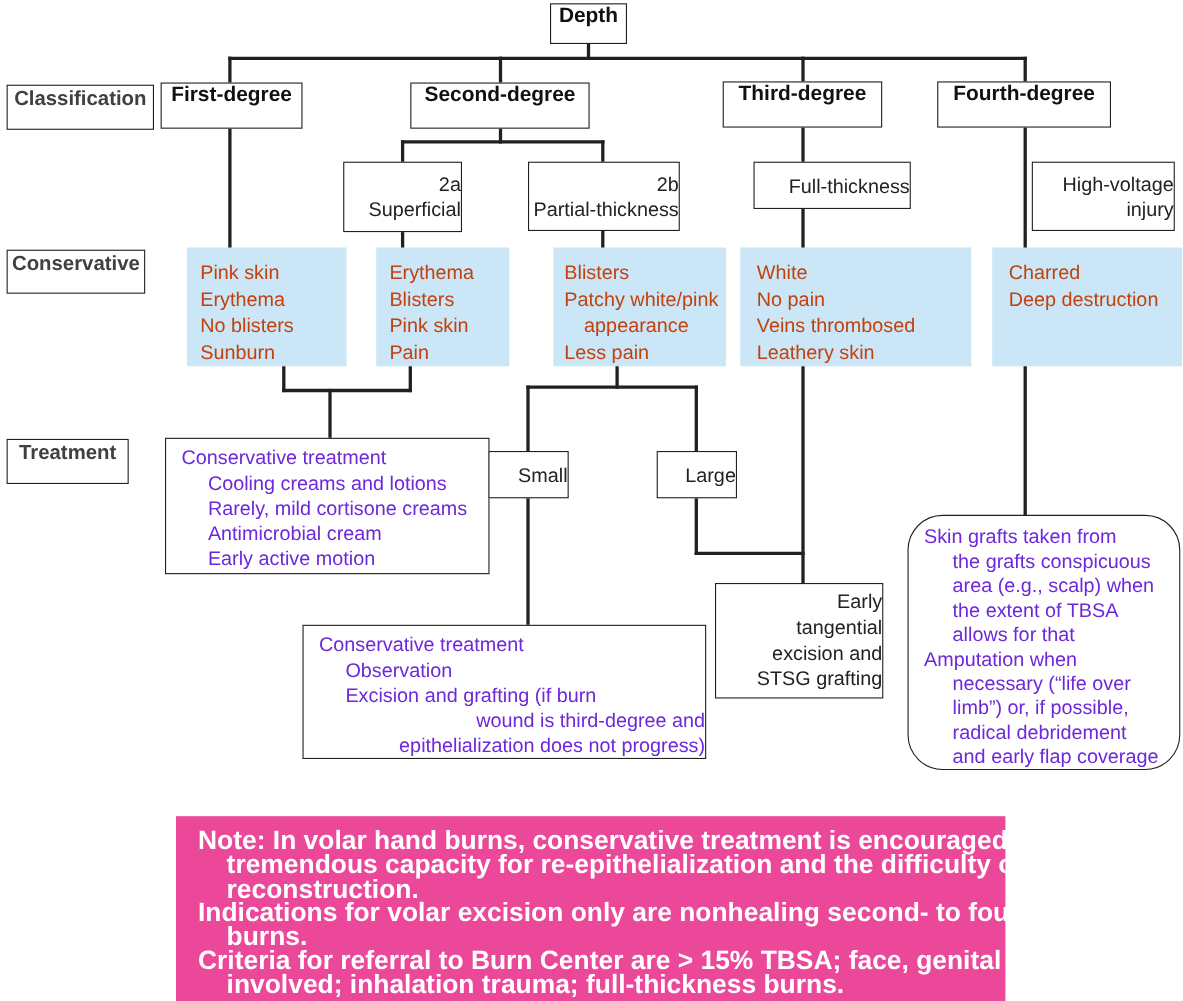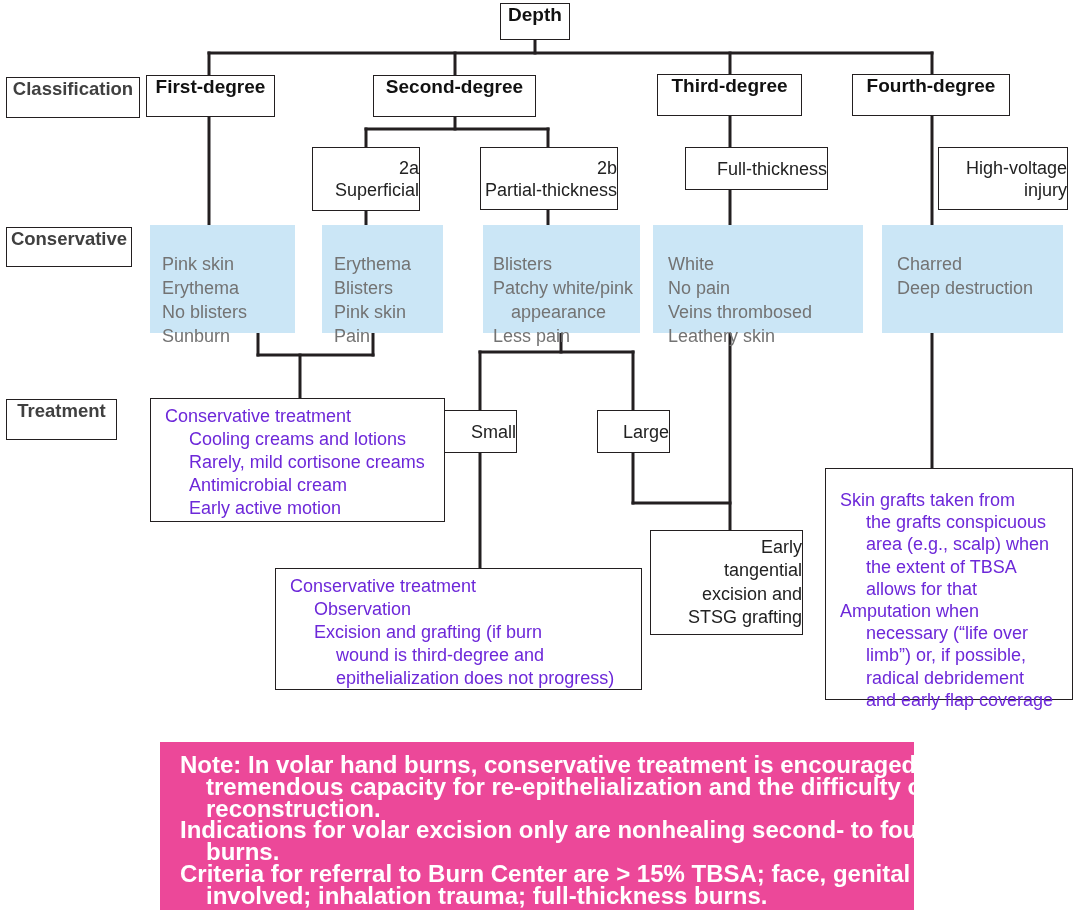--- a/index.html
+++ b/index.html
@@ -6,28 +6,28 @@
   html,body{margin:0;padding:0;background:#ffffff;}
   .canvas{
     position:relative;width:1075px;height:910px;background:#ffffff;
     font-family:"Liberation Sans","DejaVu Sans",sans-serif;color:#2b2b2b;overflow:hidden;
   }
   .wires{position:absolute;left:0;top:0;z-index:1;}
   .box{position:absolute;box-sizing:border-box;background:#ffffff;border:1.7px solid #231f20;z-index:2;}
   .hdr{display:flex;align-items:flex-start;justify-content:center;font-weight:bold;font-size:19px;color:#111;}
   .lbl{display:flex;align-items:flex-start;justify-content:center;font-weight:bold;font-size:18.5px;color:#404040;}
   .cen{display:flex;flex-direction:column;align-items:flex-end;justify-content:center;font-size:18px;line-height:22px;color:#222;}
-  .blue{background:#cbe6f6;border:none;padding:27px 12px;font-size:18px;line-height:24px;color:#737373;}
+  .blue{background:#cbe6f6;border:none;padding:11px 12px;font-size:18px;line-height:24px;color:#c2410c;margin-left:20px;}
   .txt{padding:6px 0 0 14px;font-size:18px;line-height:23px;color:#6d28d9;}
   .ln{white-space:nowrap;}
   .i1{padding-left:24px;}
-  .i2{padding-left:46px;}
+  .i2{padding-left:46px;text-align:right;}
   .ih{padding-left:26px;}
   .ie{padding-left:18px;}
-  .skinbox{line-height:22.2px;padding-top:20px;}
+  .skinbox{line-height:22.2px;padding-top:8px;border-radius:32px;}
   .note{
     background:#ec4899;border:none;color:#ffffff;font-weight:bold;
     font-size:24px;line-height:21.8px;padding:12px 0 0 20px;
   }
   .note .i1{padding-left:26px;}
 </style>
 </head>
 <body>
 
 <div class="canvas">

